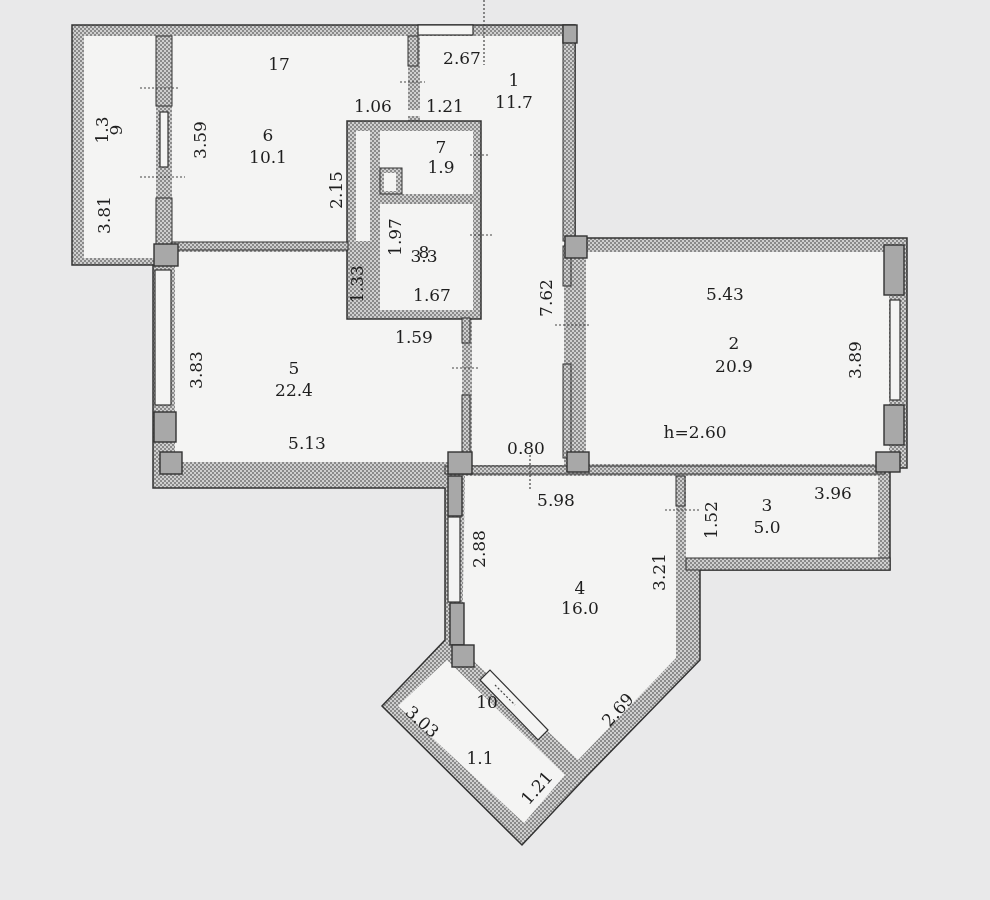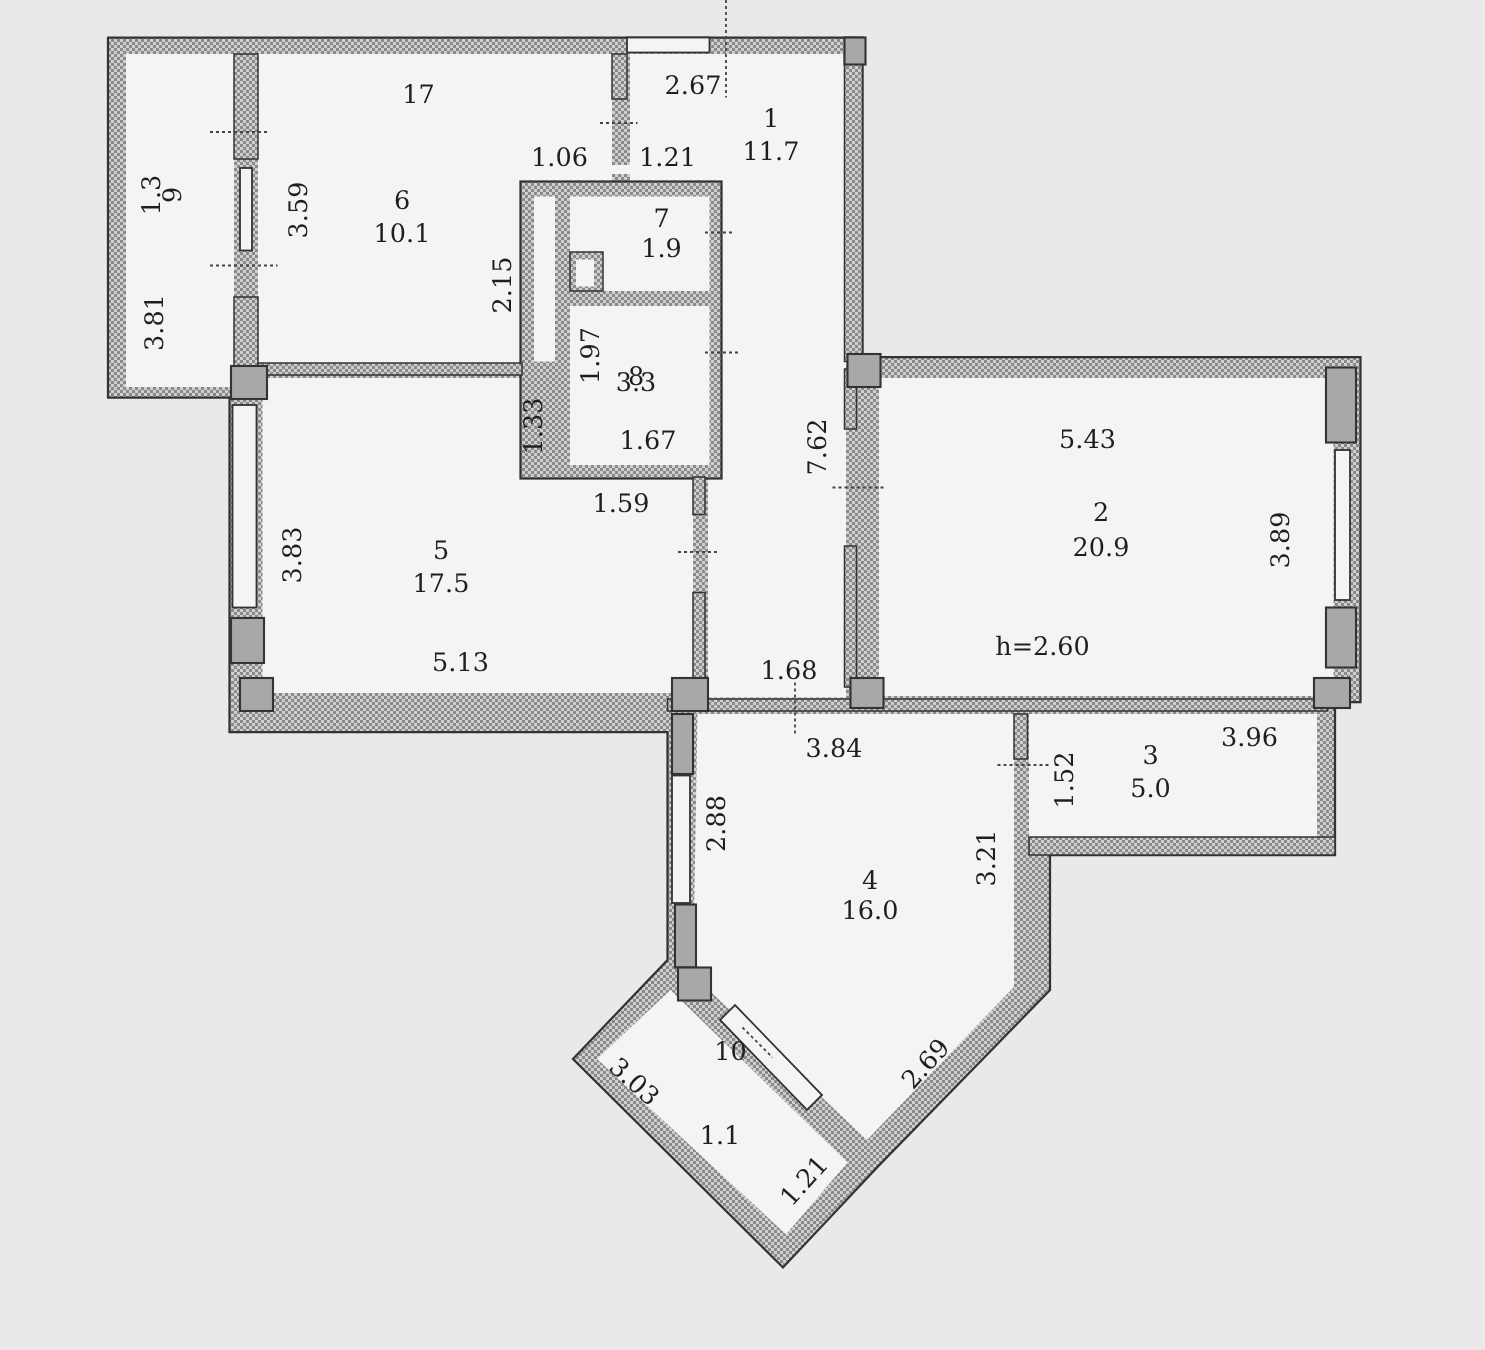--- a/index.html
+++ b/index.html
@@ -126,21 +126,21 @@
 <div class="lbl ctr" style="left:734px;top:366px">20.9</div>
 <div class="lbl ctr" style="left:695px;top:432px">h=2.60</div>
 
 <div class="lbl ctr" style="left:767px;top:505px">3</div>
 <div class="lbl ctr" style="left:767px;top:527px">5.0</div>
 
 <div class="lbl ctr" style="left:580px;top:588px">4</div>
 <div class="lbl ctr" style="left:580px;top:608px">16.0</div>
 
 <div class="lbl ctr" style="left:294px;top:368px">5</div>
-<div class="lbl ctr" style="left:294px;top:390px">17.5</div>
+<div class="lbl ctr" style="left:294px;top:390px">22.4</div>
 
 <div class="lbl ctr" style="left:268px;top:135px">6</div>
 <div class="lbl ctr" style="left:268px;top:157px">10.1</div>
 
 <div class="lbl ctr" style="left:441px;top:147px">7</div>
 <div class="lbl ctr" style="left:441px;top:167px">1.9</div>
 
 <div class="lbl ctr" style="left:424px;top:252px">8</div>
 <div class="lbl ctr" style="left:424px;top:256px">3.3</div>
 
@@ -159,21 +159,21 @@
 <div class="lbl rot" style="left:336px;top:190px">2.15</div>
 <div class="lbl rot" style="left:395px;top:237px">1.97</div>
 <div class="lbl rot" style="left:357px;top:284px">1.33</div>
 <div class="lbl ctr" style="left:432px;top:295px">1.67</div>
 <div class="lbl ctr" style="left:414px;top:337px">1.59</div>
 <div class="lbl rot" style="left:546px;top:298px">7.62</div>
 <div class="lbl ctr" style="left:725px;top:294px">5.43</div>
 <div class="lbl rot" style="left:855px;top:360px">3.89</div>
 <div class="lbl rot" style="left:196px;top:370px">3.83</div>
 <div class="lbl ctr" style="left:307px;top:443px">5.13</div>
-<div class="lbl ctr" style="left:526px;top:448px">1.68</div>
-<div class="lbl ctr" style="left:556px;top:500px">3.84</div>
+<div class="lbl ctr" style="left:526px;top:448px">0.80</div>
+<div class="lbl ctr" style="left:556px;top:500px">5.98</div>
 <div class="lbl rot" style="left:711px;top:520px">1.52</div>
 <div class="lbl ctr" style="left:833px;top:493px">3.96</div>
 <div class="lbl rot" style="left:479px;top:549px">2.88</div>
 <div class="lbl rot" style="left:659px;top:572px">3.21</div>
 <div class="lbl ctr" style="left:618px;top:710px;transform:translate(-50%,-50%) rotate(-48deg)">2.69</div>
 <div class="lbl ctr" style="left:422px;top:722px;transform:translate(-50%,-50%) rotate(42deg)">3.03</div>
 <div class="lbl ctr" style="left:537px;top:788px;transform:translate(-50%,-50%) rotate(-48deg)">1.21</div>
 
 </body></html>

